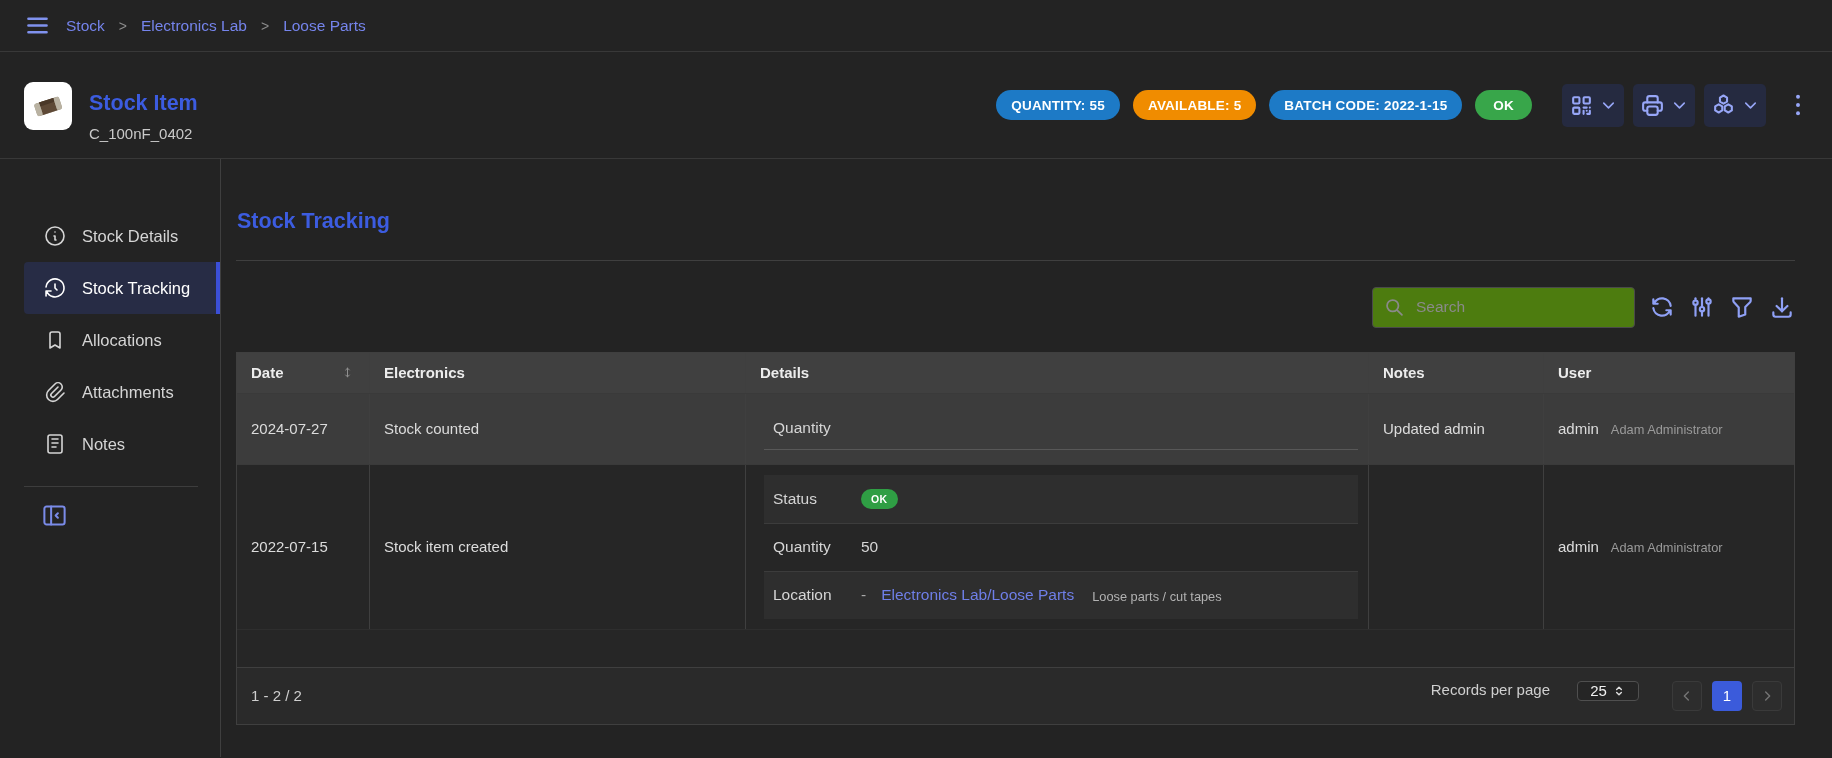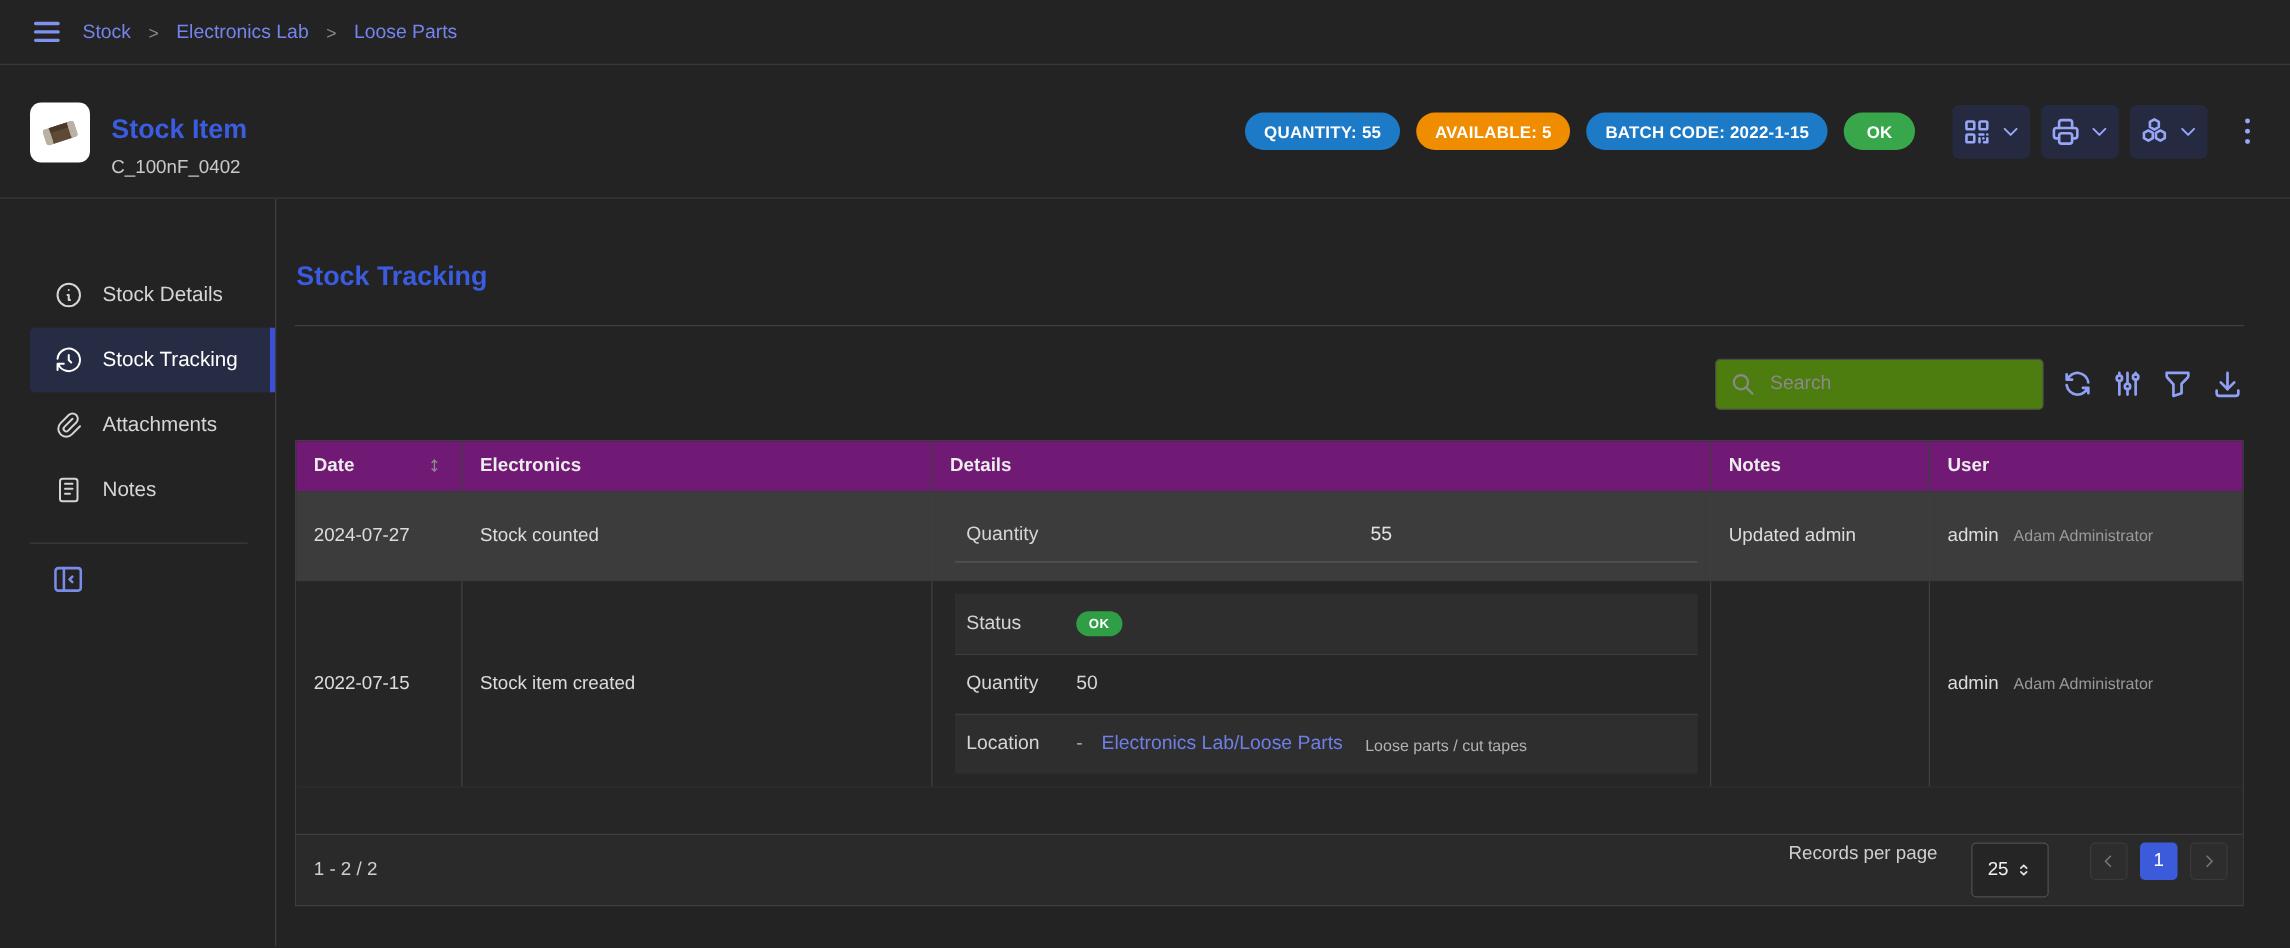--- a/index.html
+++ b/index.html
@@ -53,21 +53,21 @@
   .searchbox svg{color:#8a8a8a;width:21px;height:21px;flex-shrink:0;}
   .searchbox input{flex:1;background:none;border:none;outline:none;color:#d5d5d5;font-size:15.5px;font-family:inherit;min-width:0;}
   .searchbox input::placeholder{color:#8a8a8a;}
   .tool-icon{background:none;border:none;padding:0;color:#8fa0f5;width:26px;height:26px;margin-left:14px;cursor:pointer;}
 
   
   .table{margin-top:24px;border:1px solid #3f3f3f;}
   .trow{display:grid;grid-template-columns:132px 376px 623px 175px 1fr;}
   .cell{border-left:1px solid #3f3f3f;padding:0 14px;display:flex;align-items:center;box-sizing:border-box;min-width:0;}
   .cell:first-child{border-left:none;}
-  .thead{height:40px;background:#701a75;font-size:15px;font-weight:700;color:#ececec;}
+  .thead{height:40px;background:#404040;font-size:15px;font-weight:700;color:#ececec;}
   .sort-icon{margin-left:auto;color:#8f8f8f;width:15px;height:15px;}
   .sort-icon .ic{stroke-width:1.6;}
   .row-data{font-size:15px;color:#dcdcdc;border-top:1px solid #3a3a3a;}
   .row-1{height:70px;background:#3c3c3c;}
   .row-2{height:164px;background:#262626;}
   .details-cell{display:block;padding:0;}
 
   .subtable{margin:13px 10px 13px 18px;}
   .subtable-2{margin:10px 10px 10px 18px;}
   .subrow{display:flex;align-items:center;min-height:43px;padding:0 9px;font-size:15.5px;color:#d5d5d5;box-sizing:border-box;}
@@ -81,21 +81,21 @@
   .loc-dash{color:#aaaaaa;margin-right:15px;}
   .loc-link{color:#6f7fe8;text-decoration:none;cursor:pointer;margin-right:18px;}
   .loc-note{font-size:12.8px;color:#b2b2b2;padding-top:2px;}
   .user-wrap{display:flex;align-items:baseline;gap:12px;min-width:0;}
   .user-name{font-size:15px;color:#dcdcdc;}
   .user-full{font-size:12.8px;color:#9a9a9a;white-space:nowrap;}
 
   .spacer-row{height:37px;background:#262626;border-top:1px solid #2e2e2e;}
   .tfoot{height:57px;background:#2a2a2a;border-top:1px solid #3f3f3f;display:flex;align-items:center;padding:0 12px 0 14px;font-size:15px;color:#cfcfcf;box-sizing:border-box;}
   .foot-right{margin-left:auto;display:flex;align-items:flex-start;gap:27px;}
-  .page-select{width:62px;height:44px;background:#252525;border:1px solid #4f4f4f;border-radius:4px;display:flex;align-items:center;justify-content:center;gap:5px;color:#f0f0f0;font-size:15px;cursor:pointer;box-sizing:border-box;}
+  .page-select{width:62px;height:20px;background:#252525;border:1px solid #4f4f4f;border-radius:4px;display:flex;align-items:center;justify-content:center;gap:5px;color:#f0f0f0;font-size:15px;cursor:pointer;box-sizing:border-box;}
   .page-select svg{width:14px;height:14px;color:#e0e0e0;}
   .pager{display:flex;align-items:center;gap:10px;margin-left:6px;}
   .pager-btn{width:30px;height:30px;border-radius:4px;background:#2d2d2d;border:1px solid #3a3a3a;color:#767676;display:flex;align-items:center;justify-content:center;padding:0;cursor:pointer;box-sizing:border-box;}
   .pager-btn svg{width:16px;height:16px;}
   .pager-btn.current{background:#3b5bdb;border:none;color:#fff;font-size:15px;font-weight:400;}
 </style>
 </head>
 <body>
 
 <div class="topbar">
@@ -190,20 +190,26 @@
     </div>
     <div class="nav-item active">
       <svg viewBox="0 0 24 24" class="ic" style="stroke-width:1.6">
         <path d="M12 8v4l2 2"></path>
           <path d="M3.05 11a9 9 0 1 1 .5 4m-.5 5v-5h5"></path>
       </svg>
       <span>Stock Tracking</span>
     </div>
     <div class="nav-item">
       <svg viewBox="0 0 24 24" class="ic" style="stroke-width:1.6">
+        <path d="M9 4h6a2 2 0 0 1 2 2v14l-5-3-5 3V6a2 2 0 0 1 2-2z"></path>
+      </svg>
+      <span>Allocations</span>
+    </div>
+    <div class="nav-item">
+      <svg viewBox="0 0 24 24" class="ic" style="stroke-width:1.6">
         <path d="M15 7l-6.5 6.5a1.5 1.5 0 0 0 3 3l6.5-6.5a3 3 0 0 0-6-6l-6.5 6.5a4.5 4.5 0 0 0 9 9l6.5-6.5"></path>
       </svg>
       <span>Attachments</span>
     </div>
     <div class="nav-item">
       <svg viewBox="0 0 24 24" class="ic" style="stroke-width:1.6">
         <path d="M5 5a2 2 0 0 1 2-2h10a2 2 0 0 1 2 2v14a2 2 0 0 1-2 2H7a2 2 0 0 1-2-2z"></path>
           <path d="M9 7h6M9 11h6M9 15h4"></path>
       </svg>
       <span>Notes</span>
@@ -294,21 +300,20 @@
         <div class="cell">
           <span>2024-07-27</span>
         </div>
         <div class="cell">
           <span>Stock counted</span>
         </div>
         <div class="cell details-cell">
           <div class="subtable">
             <div class="subrow underlined">
               <span class="dlabel">Quantity</span>
-              <span class="dvalue-center">55</span>
             </div>
           </div>
         </div>
         <div class="cell">
           <span>Updated admin</span>
         </div>
         <div class="cell">
           <span class="user-wrap">
             <span class="user-name">admin</span>
             <span class="user-full">Adam Administrator</span>

